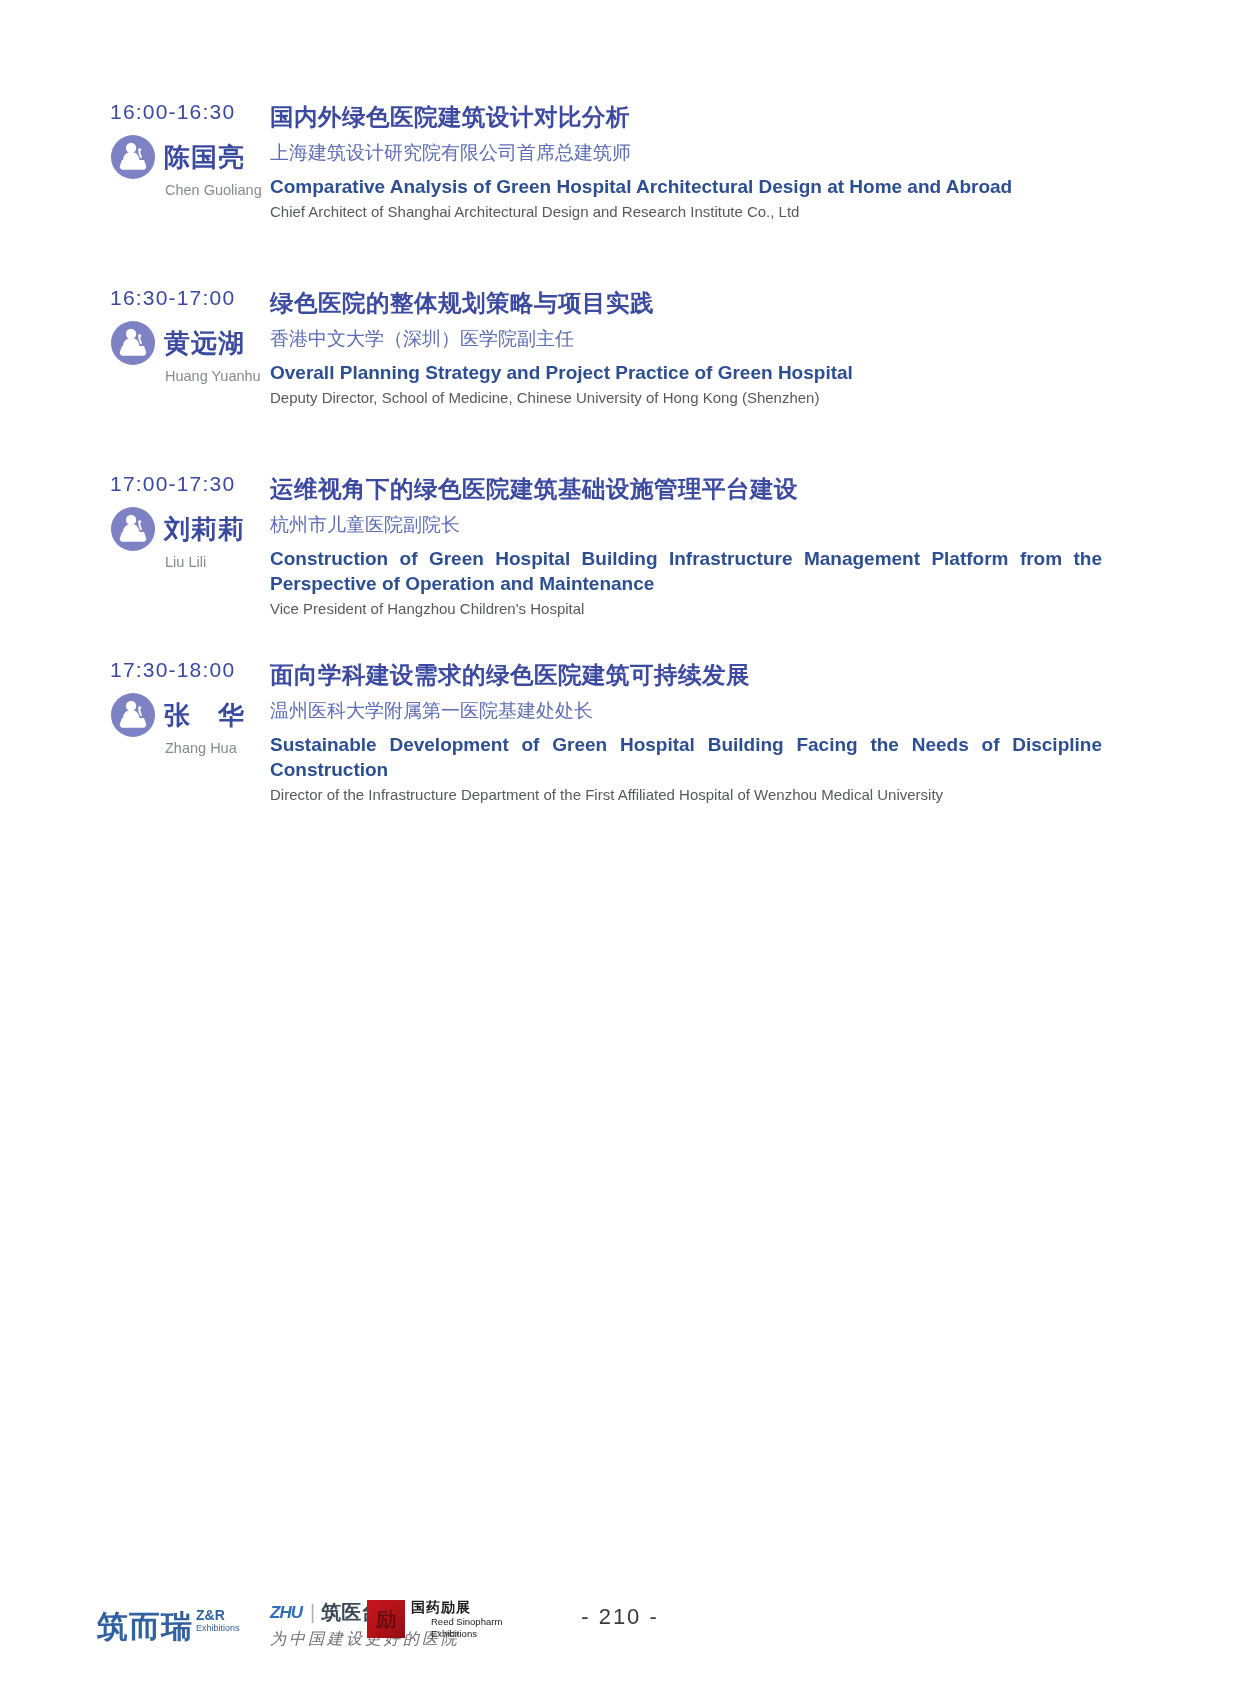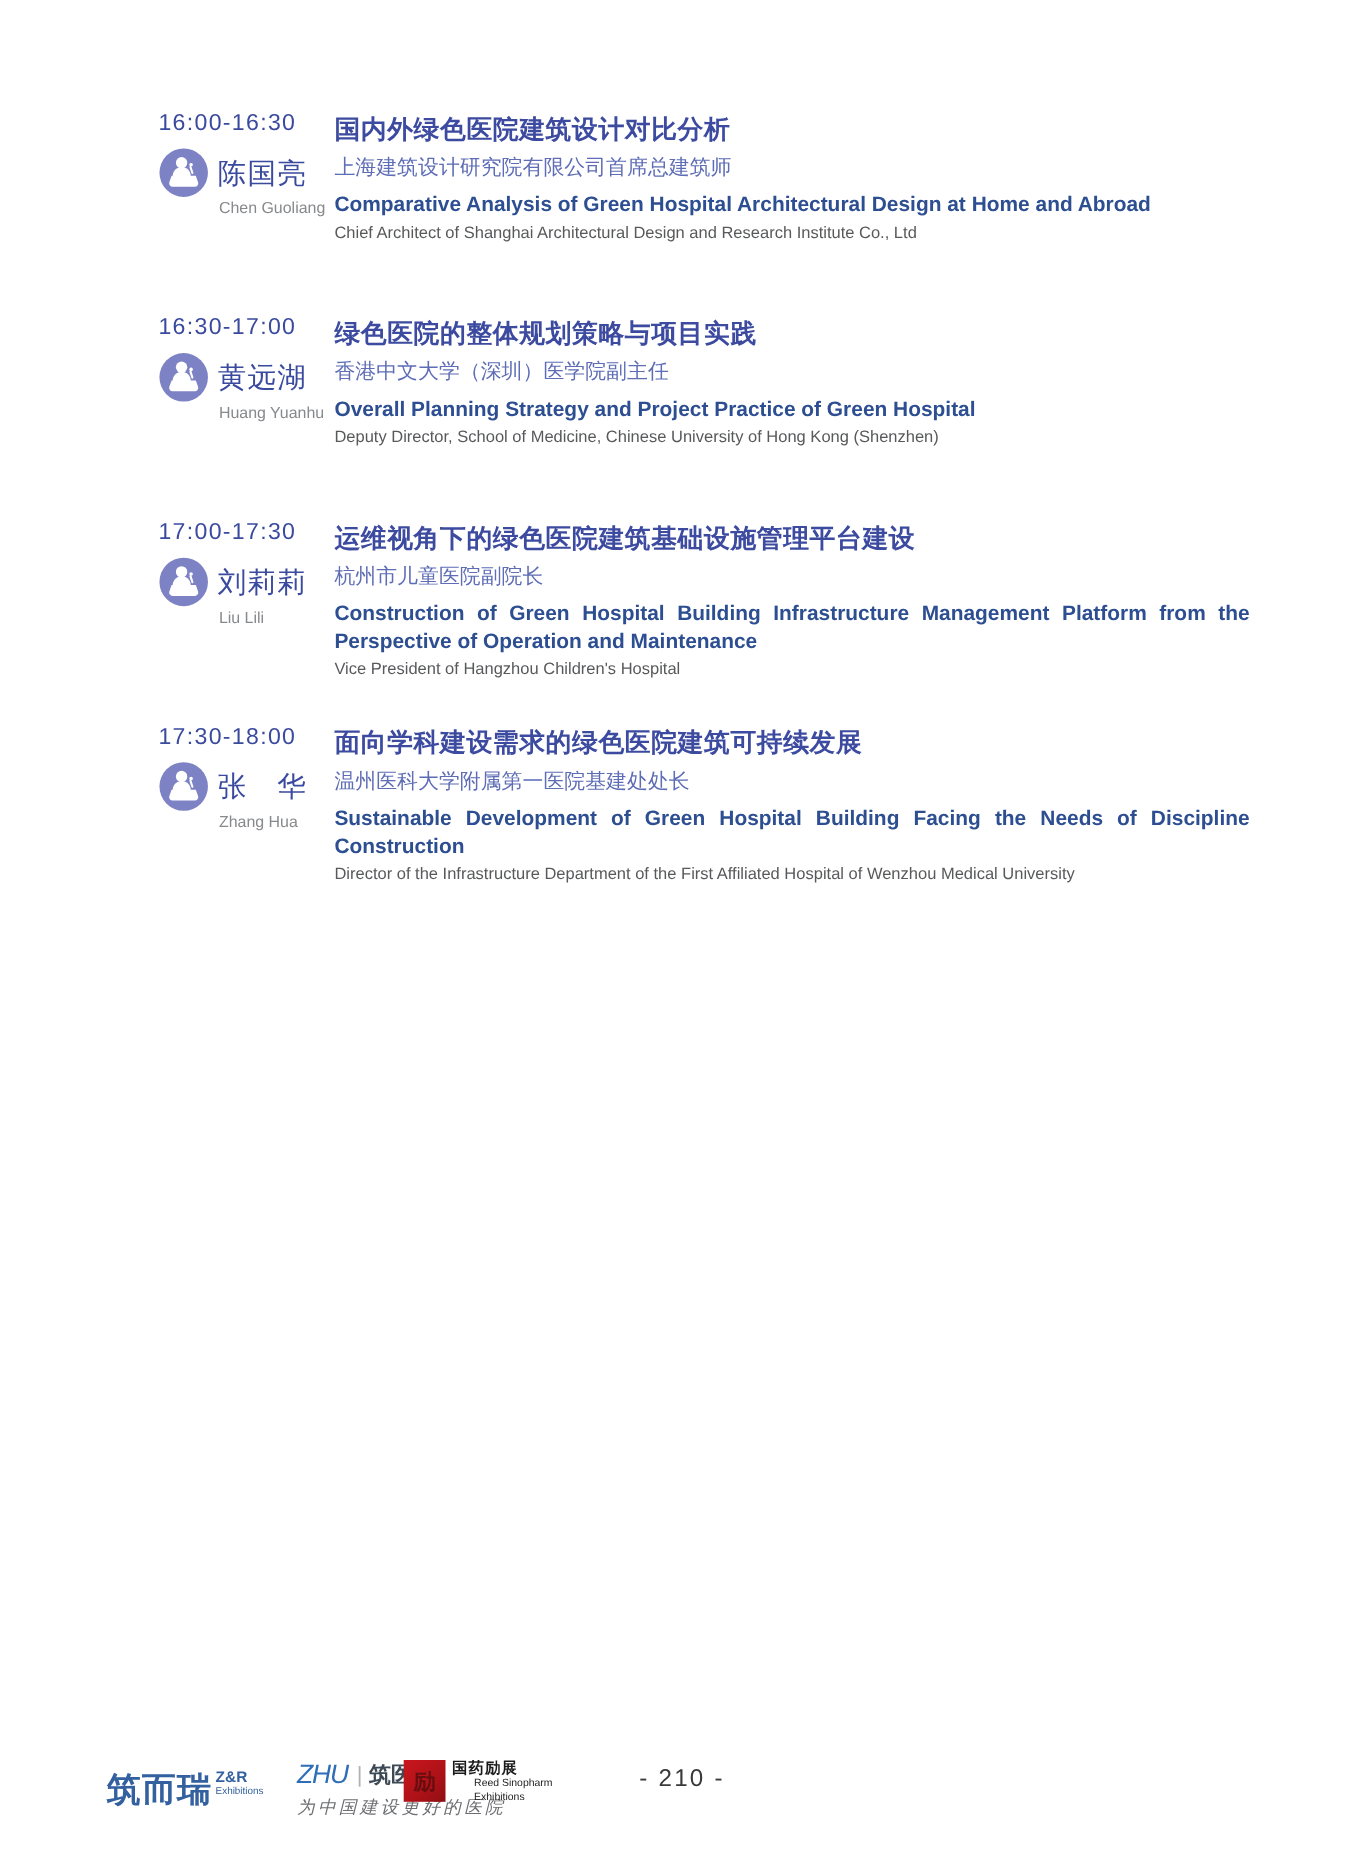--- a/index.html
+++ b/index.html
@@ -12,21 +12,20 @@
   }
 
   .agenda {
     padding: 100px 70px 0 110px;
   }
 
   .session {
     display: flex;
     align-items: flex-start;
     min-height: 186px;
-    justify-content: center;
   }
 
   
   .left-col {
     width: 160px;
     flex: 0 0 160px;
   }
   .time {
     font-size: 21px;
     font-weight: 500;
@@ -39,21 +38,21 @@
     display: flex;
     align-items: center;
   }
   .avatar {
     width: 46px; height: 46px;
     flex: 0 0 46px;
     display: inline-block;
   }
   .name-cn {
     font-size: 26px;
-    font-weight: normal;
+    font-weight: bold;
     color: #3a4a9e;
     margin-left: 8px;
     white-space: nowrap;
     letter-spacing: 1px;
   }
   .name-en {
     font-size: 14.5px;
     color: #87898c;
     margin-left: 55px;
     margin-top: 2px;
@@ -107,21 +106,21 @@
   .logo-zr { left: 97px; top: 18px; display: flex; align-items: flex-start; }
   .zr-cn {
     font-size: 31px; font-weight: bold; color: #33619f; letter-spacing: 1px;
   }
   .zr-right { display: inline-flex; flex-direction: column; margin-left: 3px; margin-top: 2px; line-height: 1; }
   .zr-abbr { font-size: 14px; font-weight: bold; color: #33619f; }
   .zr-sub { font-size: 9px; color: #33619f; margin-top: 2px; }
 
   .logo-zhu { left: 270px; top: 14px; }
   .zhu-top { display: flex; align-items: center; line-height: 1; }
-  .zhu-abbr { font-size: 24px; font-weight: normal; color: #2f6db6; font-style: italic; letter-spacing: -1px; }
+  .zhu-abbr { font-size: 17px; font-weight: bold; color: #2f6db6; font-style: italic; letter-spacing: -1px; }
   .zhu-divider { color: #b0b2b5; font-size: 20px; margin: 0 6px 0 8px; font-weight: 300; }
   .zhu-cn { font-size: 20px; font-weight: bold; color: #3d4a56; position: relative; }
   .zhu-accent {
     position: absolute; right: -2px; top: 2px;
     width: 0; height: 0; border-style: solid;
     border-width: 0 7px 7px 0;
     border-color: transparent #f0b421 transparent transparent;
   }
   .zhu-tagline {
     font-size: 16px; color: #6d6e71; letter-spacing: 3px; margin-top: 7px;

